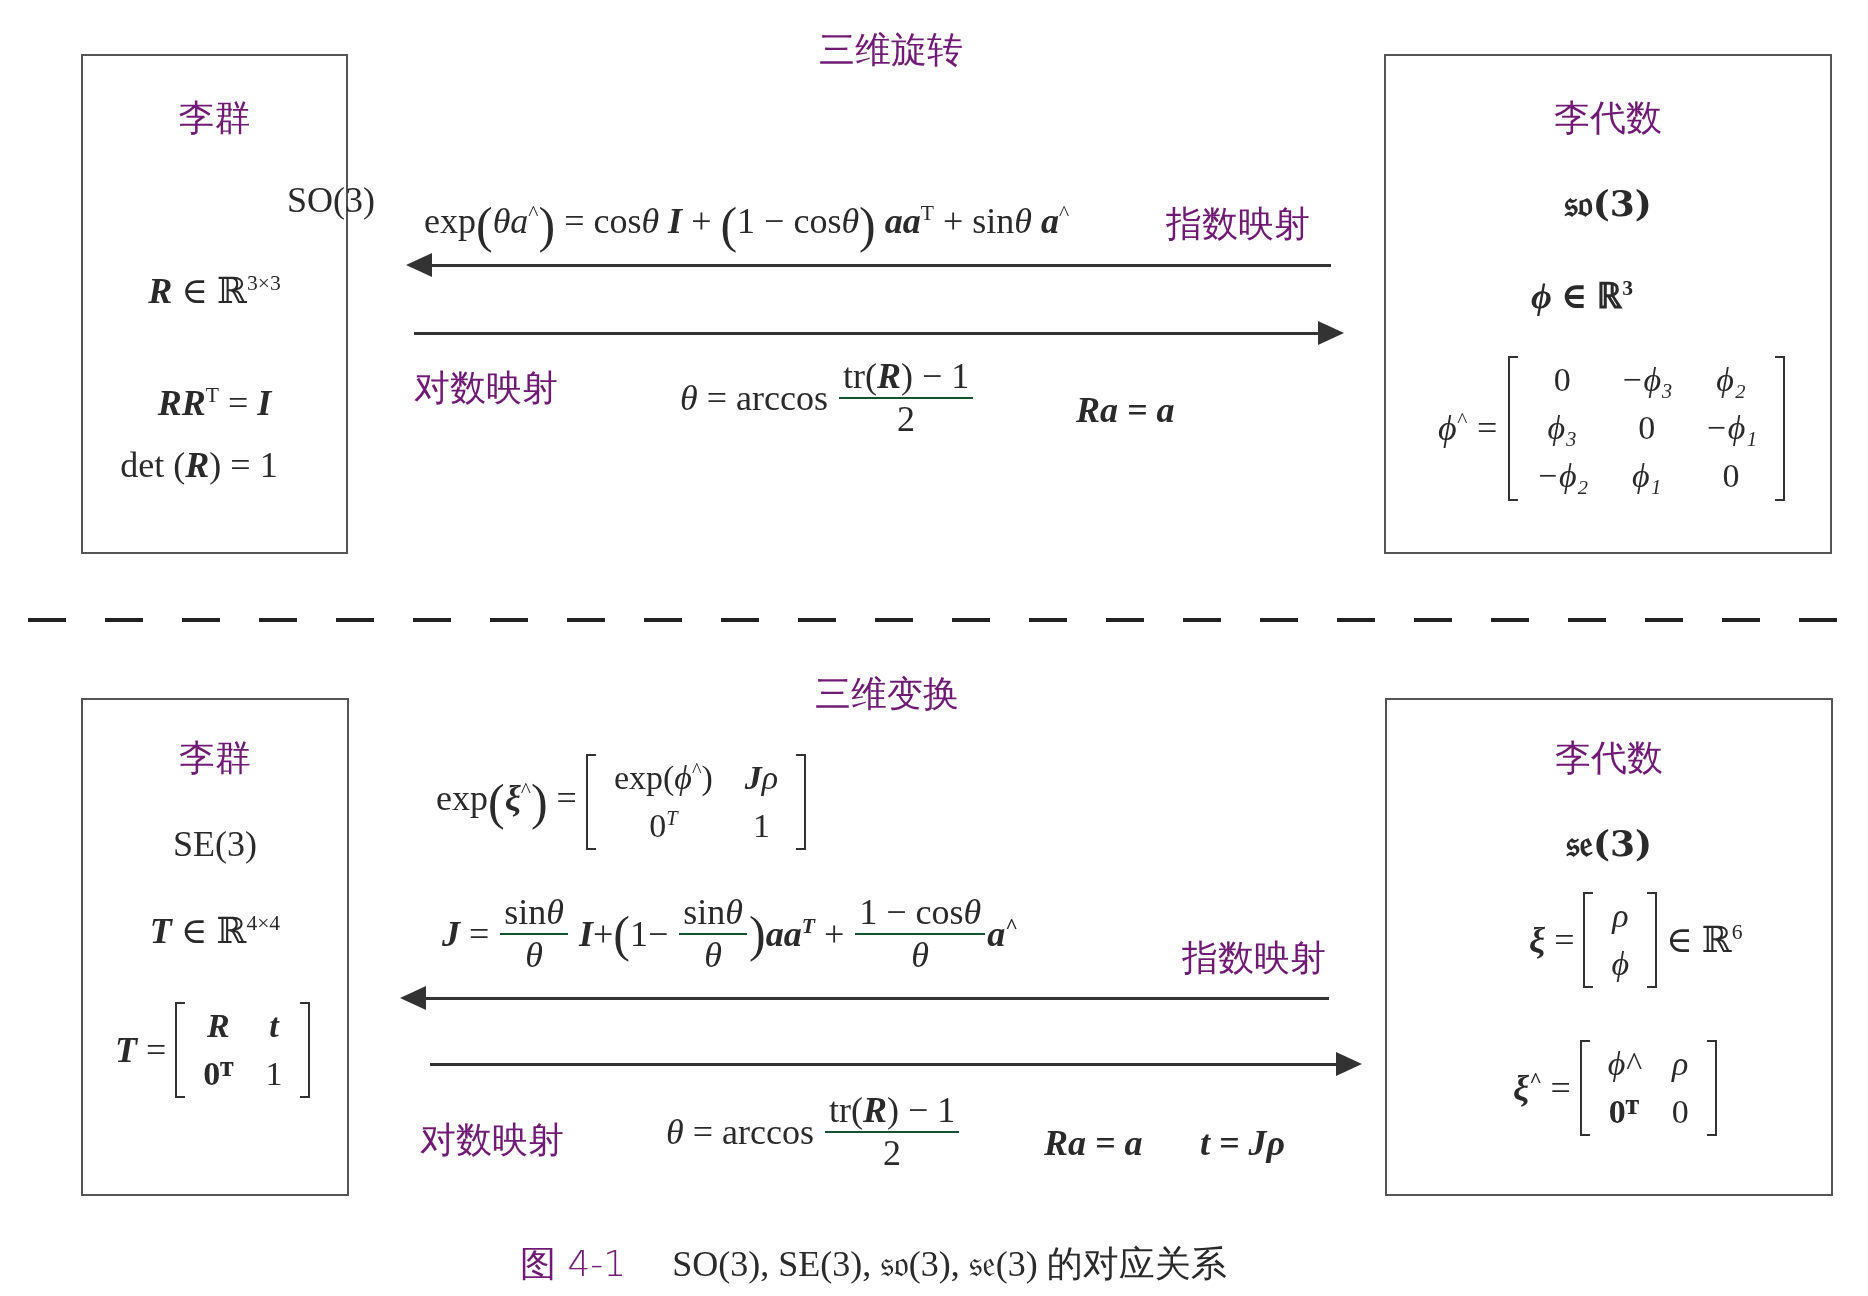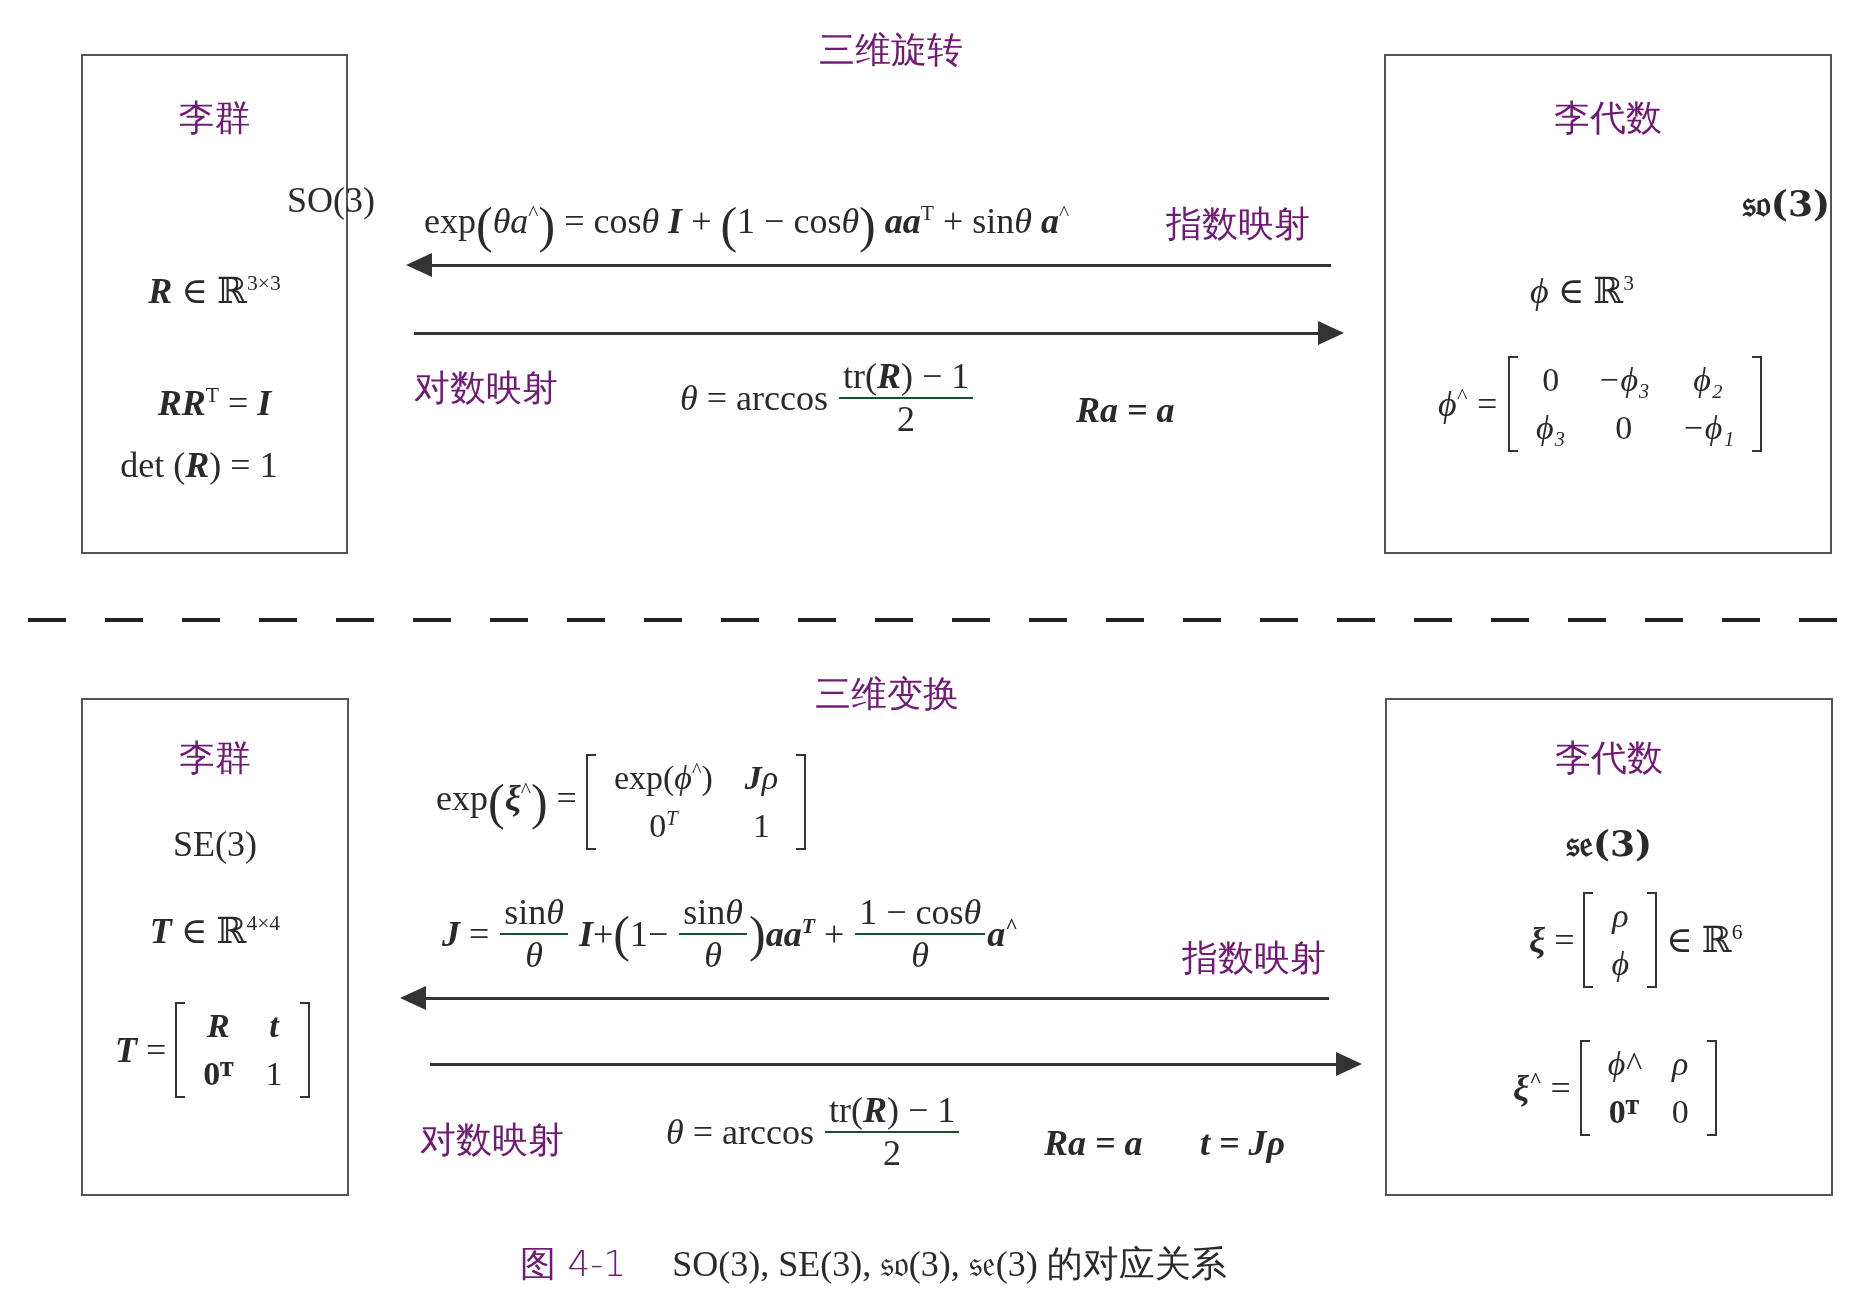--- a/index.html
+++ b/index.html
@@ -38,35 +38,40 @@
 <div class="box" style="left:81px;top:54px;width:267px;height:500px;">
   <div class="abs cn center" style="left:0;width:263px;top:38px;font-size:36px;">李群</div>
   <div class="abs math center" style="left:0;width:292px;top:123px;text-align:right;">SO(3)</div>
   <div class="abs math center" style="left:0;width:263px;top:214px;"><span class="b">R</span> ∈ ℝ<sup>3×3</sup></div>
   <div class="abs math center" style="left:0;width:263px;top:326px;"><span class="b">RR</span><sup>T</sup> = <span class="b">I</span></div>
   <div class="abs math center" style="left:0;width:232px;top:388px;">det (<span class="b">R</span>) = 1</div>
 </div>
 
 <div class="box" style="left:1384px;top:54px;width:448px;height:500px;">
   <div class="abs cn center" style="left:0;width:444px;top:38px;font-size:36px;">李代数</div>
-  <div class="abs math center frak" style="left:0;width:444px;top:126px;text-align:right;">𝔰𝔬(3)</div>
-  <div class="abs math center" style="left:0;width:392px;top:214px;"><span class="i">ϕ</span> ∈ ℝ<sup>3</sup></div>
+  <div class="abs math center frak" style="left:0;width:444px;top:126px;">𝔰𝔬(3)</div>
+  <div class="abs math center" style="left:0;width:392px;top:214px;font-weight:bold;"><span class="i">ϕ</span> ∈ ℝ<sup>3</sup></div>
   <div class="abs math" style="left:52px;top:300px;">
     <span class="i" style="vertical-align:middle;">ϕ<sup>^</sup> =</span>
     <span class="mat"><table>
       <tbody>
             <tr>
               <td>0</td>
               <td class="i">−ϕ₃</td>
               <td class="i">ϕ₂</td>
             </tr>
       <tr>
               <td class="i">ϕ₃</td>
               <td>0</td>
               <td class="i">−ϕ₁</td>
+            </tr>
+      <tr>
+              <td class="i">−ϕ₂</td>
+              <td class="i">ϕ₁</td>
+              <td>0</td>
             </tr>
     </tbody>
         </table></span>
   </div>
 </div>
 
 <div class="abs math" style="left:424px;top:196px;">
   exp<span class="big-paren">(</span><span class="i">θa</span><sup>^</sup><span class="big-paren">)</span> = cos<span class="i">θ</span> <span class="b">I</span> + <span class="big-paren">(</span>1 − cos<span class="i">θ</span><span class="big-paren">)</span> <span class="b">aa</span><sup>T</sup> + sin<span class="i">θ</span> <span class="b">a</span><sup>^</sup>
 </div>
 <div class="abs cn" style="left:1166px;top:200px;font-size:36px;">指数映射</div>

